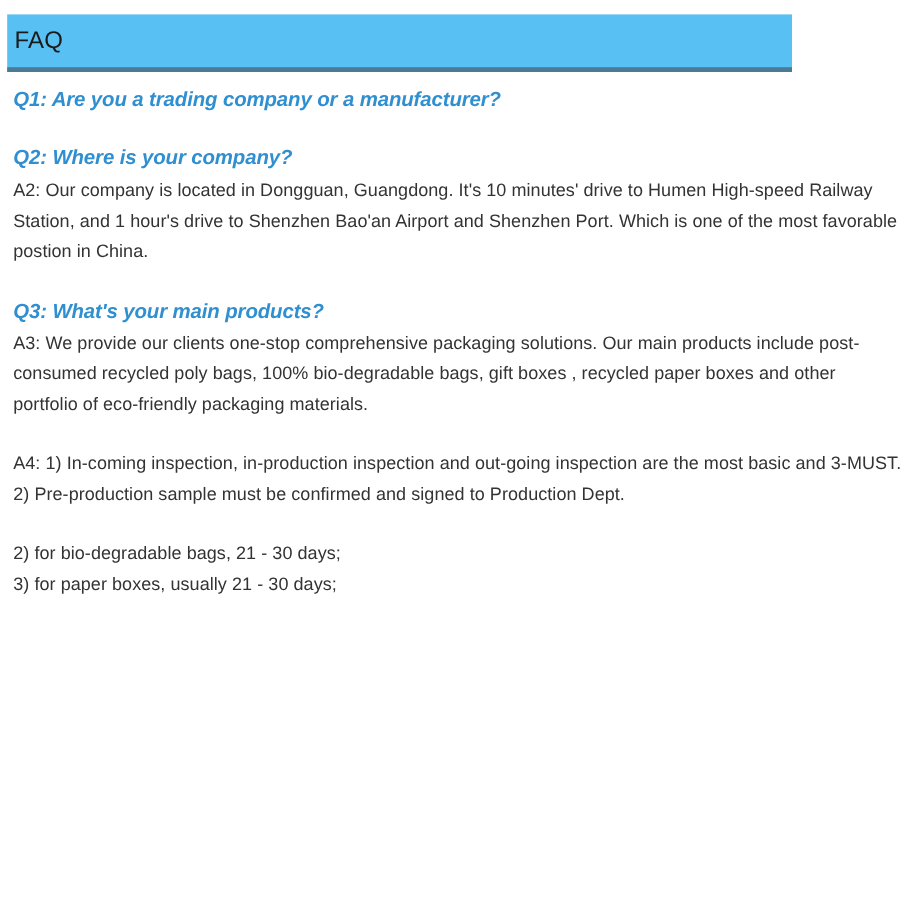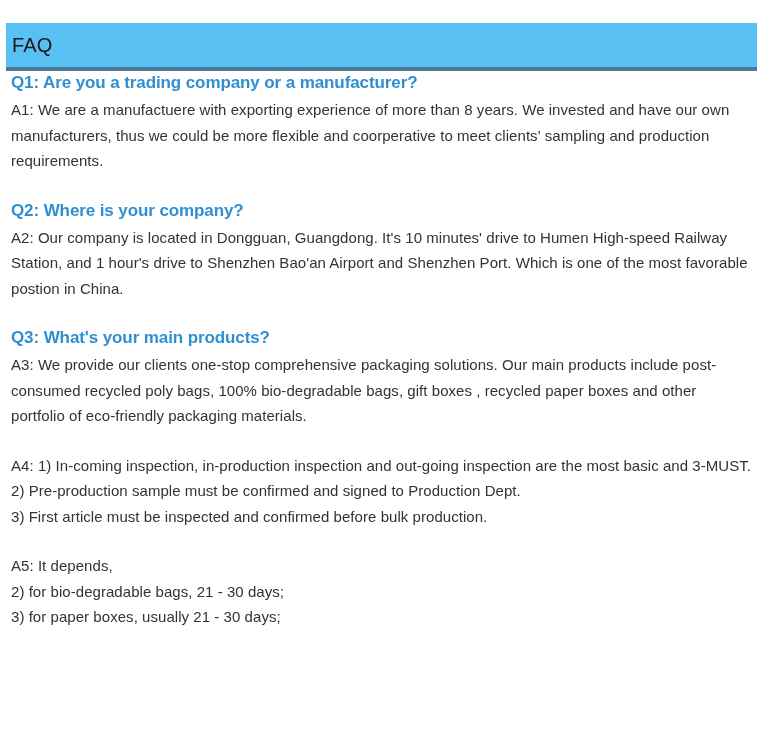--- a/index.html
+++ b/index.html
@@ -19,22 +19,22 @@
     position: relative;
     width: 765px;
     height: 748px;
     background: #ffffff;
   }
 
   
   .faq-banner {
     position: absolute;
     left: 6px;
-    top: 23px;
-    width: 751px;
+    top: 12px;
+    width: 654px;
     height: 44px;
     background: #58c0f2;
     border-bottom: 4px solid #4a7a96;
     box-sizing: content-box;
   }
   .faq-banner-title {
     position: absolute;
     left: 6px;
     top: 9px;
     font-size: 20px;
@@ -60,20 +60,21 @@
     margin-bottom: 0;
   }
 
   .faq-question {
     font-size: 17px;
     font-weight: bold;
     color: #2f8fd0;
     line-height: 25px;
     margin: 0 0 2px 0;
     letter-spacing: -0.1px;
+    font-style: italic;
   }
 
   .faq-answer {
     font-size: 15px;
     font-weight: 400;
     color: #333333;
     line-height: 25.5px;
     margin: 0;
     letter-spacing: 0.05px;
   }
@@ -87,45 +88,40 @@
 
 <div class="page">
 
   <div class="faq-banner">
     <div class="faq-banner-title">FAQ</div>
   </div>
 
   <div class="faq-body">
       <div class="faq-item">
         <div class="faq-question">Q1: Are you a trading company or a manufacturer?</div>
-        <div class="faq-answer">
-          <span class="faq-answer-line">A1: We are a manufactuere with exporting experience of more than 8 years. We invested and have our own manufacturers, thus we could be more flexible and coorperative to meet clients' sampling and production requirements.</span>
-        </div>
       </div>
       <div class="faq-item">
         <div class="faq-question">Q2: Where is your company?</div>
         <div class="faq-answer">
           <span class="faq-answer-line">A2: Our company is located in Dongguan, Guangdong. It's 10 minutes' drive to Humen High-speed Railway Station, and 1 hour's drive to Shenzhen Bao'an Airport and Shenzhen Port. Which is one of the most favorable postion in China.</span>
         </div>
       </div>
       <div class="faq-item">
         <div class="faq-question">Q3: What's your main products?</div>
         <div class="faq-answer">
           <span class="faq-answer-line">A3: We provide our clients one-stop comprehensive packaging solutions. Our main products include post-consumed recycled poly bags, 100% bio-degradable bags, gift boxes , recycled paper boxes and other portfolio of eco-friendly packaging materials.</span>
         </div>
       </div>
       <div class="faq-item">
         <div class="faq-answer">
           <span class="faq-answer-line">A4: 1) In-coming inspection, in-production inspection and out-going inspection are the most basic and 3-MUST.</span>
           <span class="faq-answer-line">2) Pre-production sample must be confirmed and signed to Production Dept.</span>
-          <span class="faq-answer-line">3) First article must be inspected and confirmed before bulk production.</span>
         </div>
       </div>
       <div class="faq-item">
         <div class="faq-answer">
-          <span class="faq-answer-line">A5: It depends,</span>
           <span class="faq-answer-line">2) for bio-degradable bags, 21 - 30 days;</span>
           <span class="faq-answer-line">3) for paper boxes, usually 21 - 30 days;</span>
         </div>
       </div>
     </div>
 
 </div>
 
 </body></html>

